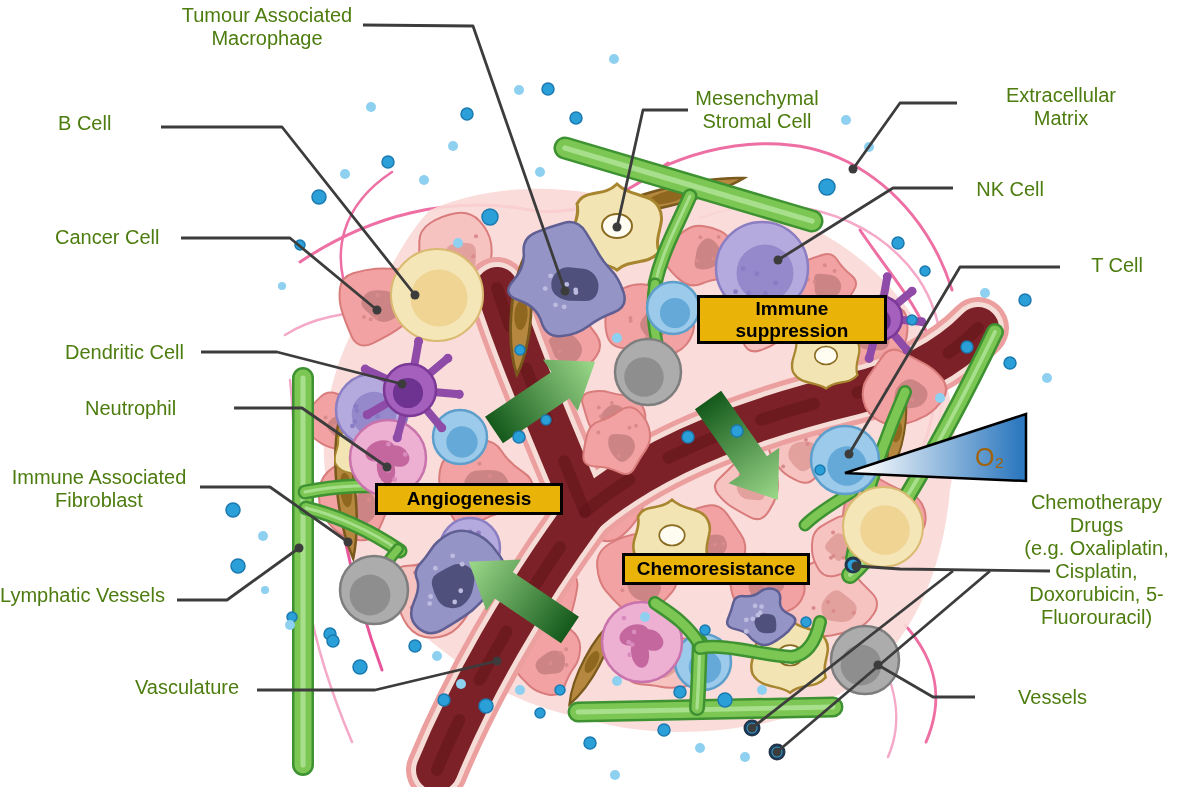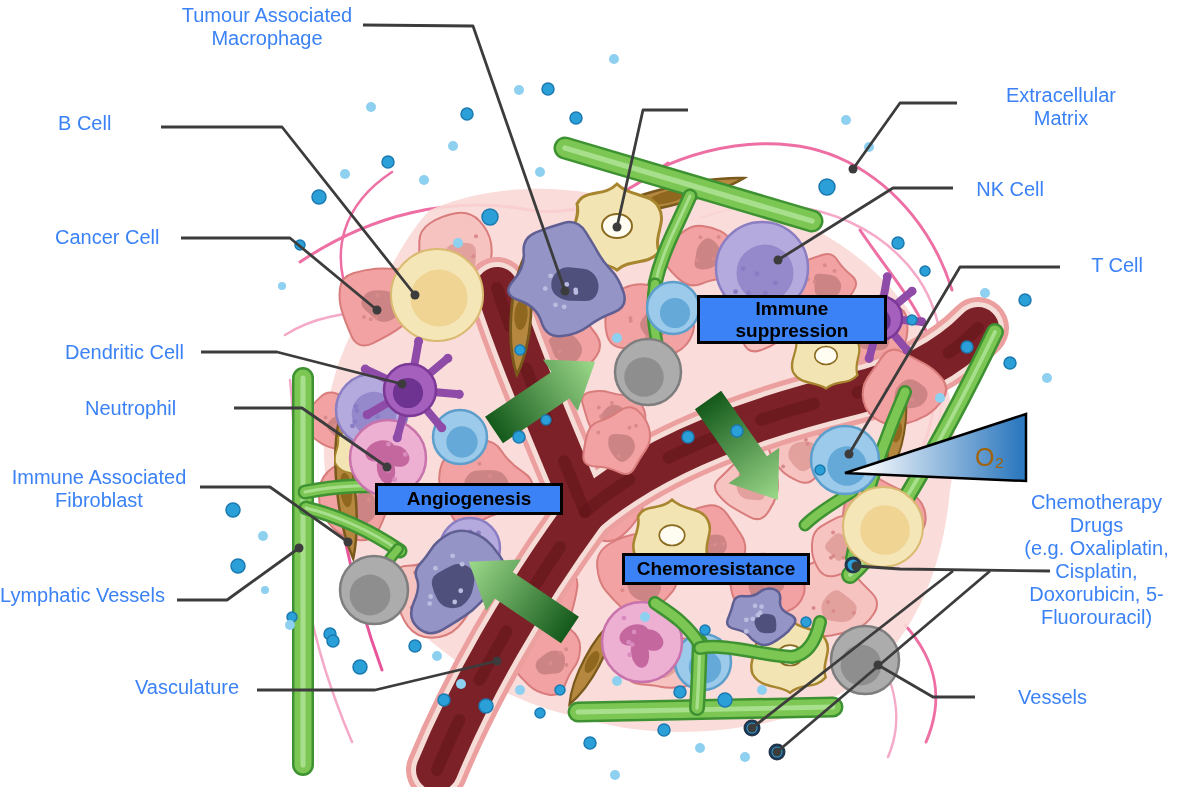--- a/index.html
+++ b/index.html
@@ -1,23 +1,23 @@
 <!DOCTYPE html>
 <html><head>
 <meta charset="utf-8">
 <style>
   html,body{margin:0;padding:0;background:#ffffff;}
   #stage{position:relative;width:1181px;height:787px;background:#ffffff;overflow:hidden;
          font-family:"Liberation Sans", sans-serif;}
   #art{position:absolute;left:0;top:0;}
-  .lbl{position:absolute;color:#3b82f6;font-size:20px;line-height:1.15;
+  .lbl{position:absolute;color:#4d7c0f;font-size:20px;line-height:1.15;
        white-space:pre-line;pointer-events:none;}
   .c{text-align:center}.r{}.l{text-align:right}
   .pbox{position:absolute;display:flex;align-items:center;justify-content:center;
-        background:#3b82f6;border:3px solid #000;color:#000;font-weight:bold;
+        background:#eab308;border:3px solid #000;color:#000;font-weight:bold;
         font-size:19px;line-height:1.15;text-align:center;white-space:pre-line;
         box-sizing:border-box;}
   .o2lbl{position:absolute;color:#a16207;font-size:25px;font-weight:normal;}
 </style>
 </head>
 <body>
 
 <div id="stage">
 
   <svg id="art" width="1181" height="787" viewBox="0 0 1181 787">
@@ -649,20 +649,22 @@
   <div class="lbl c" style="left:162px;top:4px;width:210px">Tumour Associated
 Macrophage</div>
   <div class="lbl r" style="left:58px;top:112px;width:100px">B Cell</div>
   <div class="lbl r" style="left:55px;top:226px;width:122px">Cancer Cell</div>
   <div class="lbl r" style="left:65px;top:341px;width:133px">Dendritic Cell</div>
   <div class="lbl r" style="left:85px;top:397px;width:126px">Neutrophil</div>
   <div class="lbl c" style="left:8px;top:466px;width:182px">Immune Associated
 Fibroblast</div>
   <div class="lbl r" style="left:0px;top:584px;width:176px">Lymphatic Vessels</div>
   <div class="lbl r" style="left:135px;top:676px;width:118px">Vasculature</div>
+  <div class="lbl c" style="left:676px;top:87px;width:162px">Mesenchymal
+Stromal Cell</div>
   <div class="lbl c" style="left:979px;top:84px;width:164px">Extracellular
 Matrix</div>
   <div class="lbl l" style="left:954px;top:178px;width:90px">NK Cell</div>
   <div class="lbl l" style="left:1063px;top:254px;width:80px">T Cell</div>
   <div class="lbl c" style="left:1012px;top:491px;width:169px">Chemotherapy
 Drugs
 (e.g. Oxaliplatin,
 Cisplatin,
 Doxorubicin, 5-
 Fluorouracil)</div>

